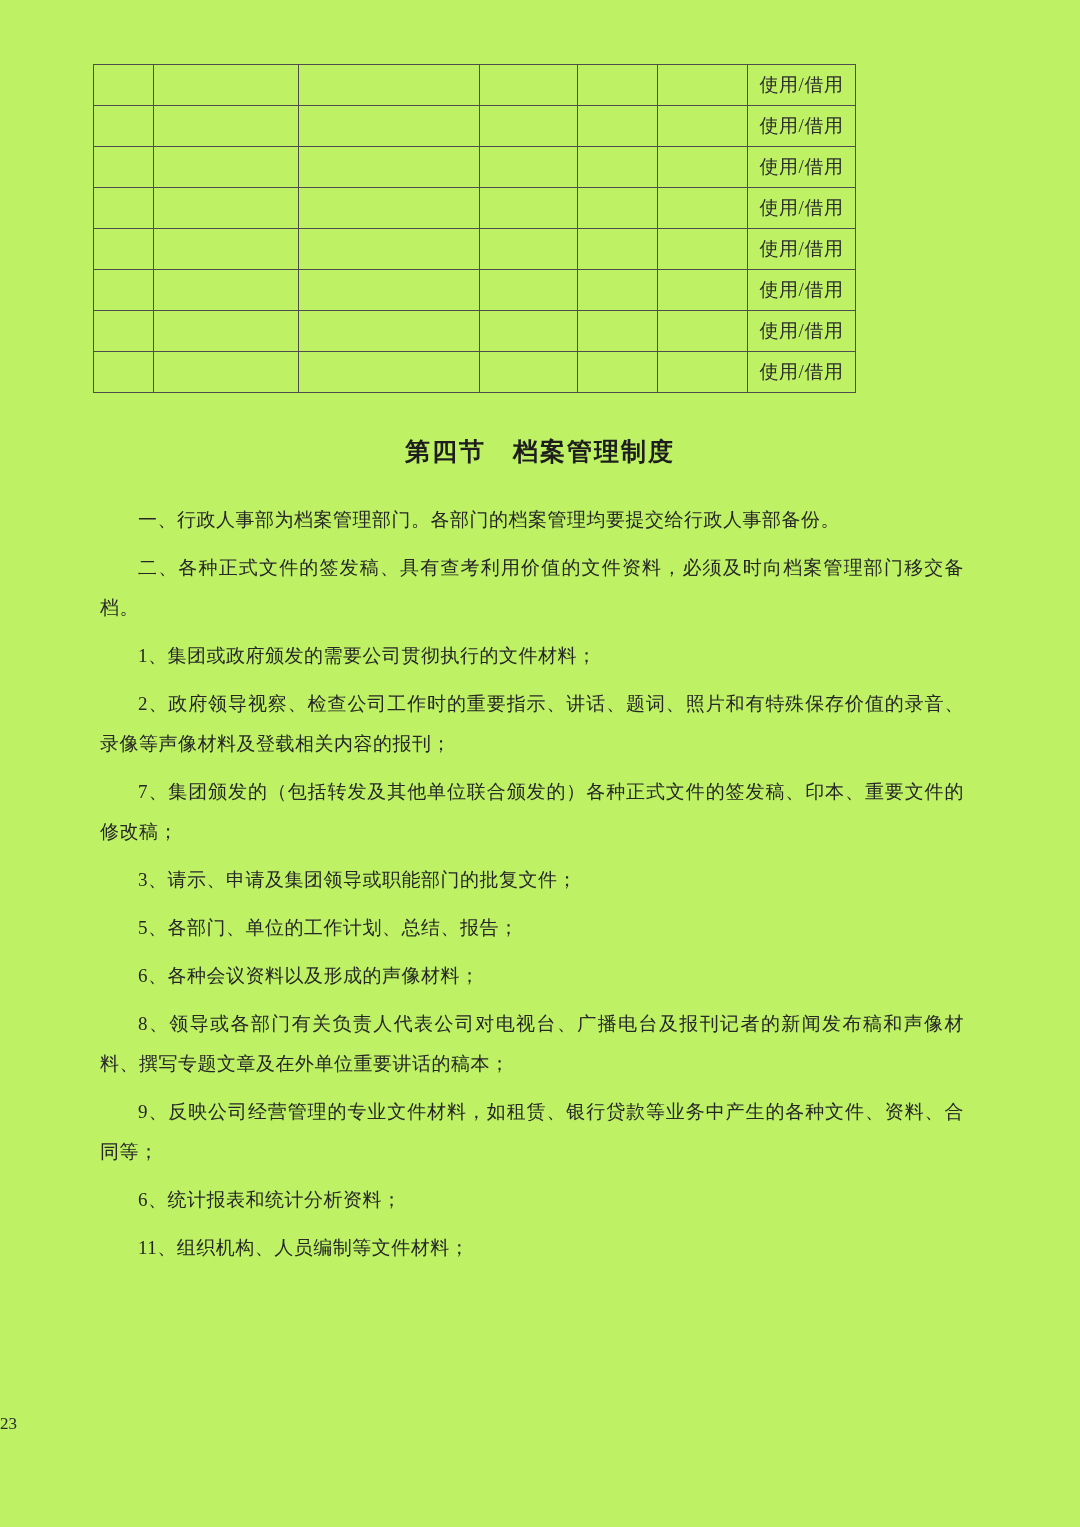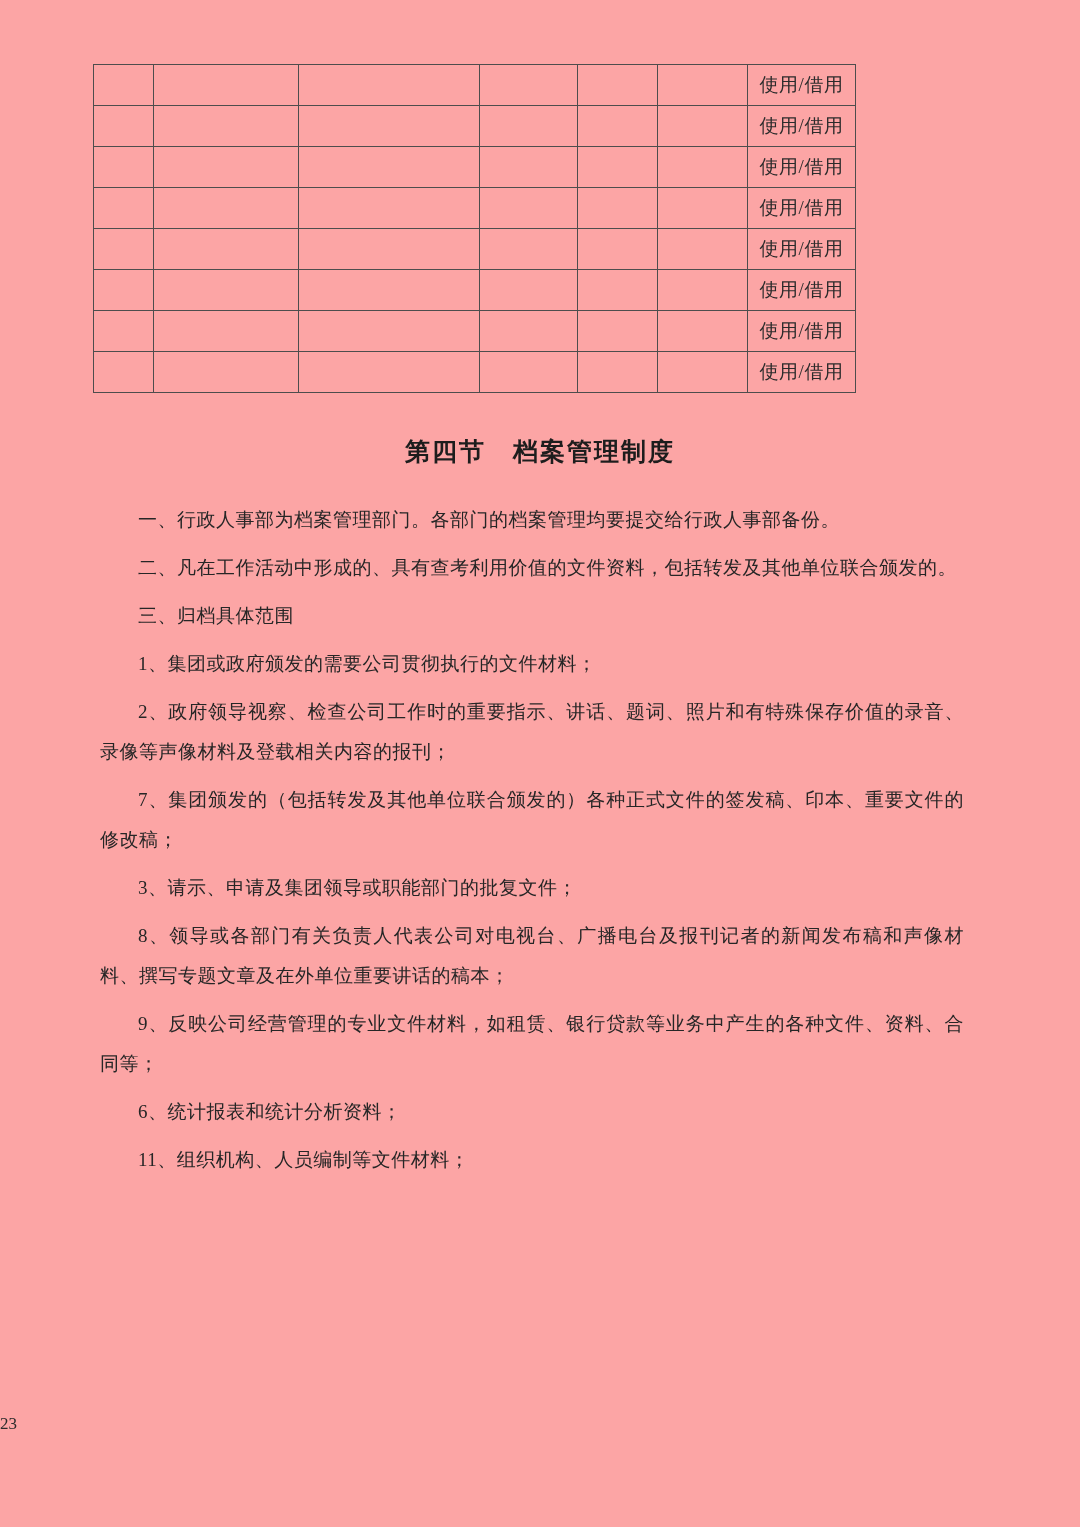--- a/index.html
+++ b/index.html
@@ -2,21 +2,21 @@
 <html><head>
 <meta charset="utf-8">
 <style>
   * { margin:0; padding:0; box-sizing:border-box; }
   html, body { background:#ffffff; }
   .page {
     position:relative;
     width:1080px;
     height:1527px;
     margin:0 auto;
-    background:#fca5a5;
+    background:#bef264;
     font-family:"Liberation Serif","DejaVu Serif",serif;
     color:#242424;
     overflow:hidden;
   }
   table.archive-table {
     position:absolute;
     left:93px;
     top:64px;
     width:762px;
     border-collapse:collapse;
@@ -156,26 +156,27 @@
           <td></td>
           <td>使用/借用</td>
         </tr>
       </tbody>
   </table>
 
   <h2 class="doc-heading">第四节　档案管理制度</h2>
 
   <div class="doc-body">
       <p class="para">一、行政人事部为档案管理部门。各部门的档案管理均要提交给行政人事部备份。</p>
-      <p class="para">二、凡在工作活动中形成的、具有查考利用价值的文件资料，包括转发及其他单位联合颁发的。</p>
-      <p class="para">三、归档具体范围</p>
+      <p class="para">二、各种正式文件的签发稿、具有查考利用价值的文件资料，必须及时向档案管理部门移交备档。</p>
       <p class="para">1、集团或政府颁发的需要公司贯彻执行的文件材料；</p>
       <p class="para">2、政府领导视察、检查公司工作时的重要指示、讲话、题词、照片和有特殊保存价值的录音、录像等声像材料及登载相关内容的报刊；</p>
       <p class="para">7、集团颁发的（包括转发及其他单位联合颁发的）各种正式文件的签发稿、印本、重要文件的修改稿；</p>
       <p class="para">3、请示、申请及集团领导或职能部门的批复文件；</p>
+      <p class="para">5、各部门、单位的工作计划、总结、报告；</p>
+      <p class="para">6、各种会议资料以及形成的声像材料；</p>
       <p class="para">8、领导或各部门有关负责人代表公司对电视台、广播电台及报刊记者的新闻发布稿和声像材料、撰写专题文章及在外单位重要讲话的稿本；</p>
       <p class="para">9、反映公司经营管理的专业文件材料，如租赁、银行贷款等业务中产生的各种文件、资料、合同等；</p>
       <p class="para">6、统计报表和统计分析资料；</p>
       <p class="para">11、组织机构、人员编制等文件材料；</p>
     </div>
 
   <div class="page-number">23</div>
 
 </div>
 

